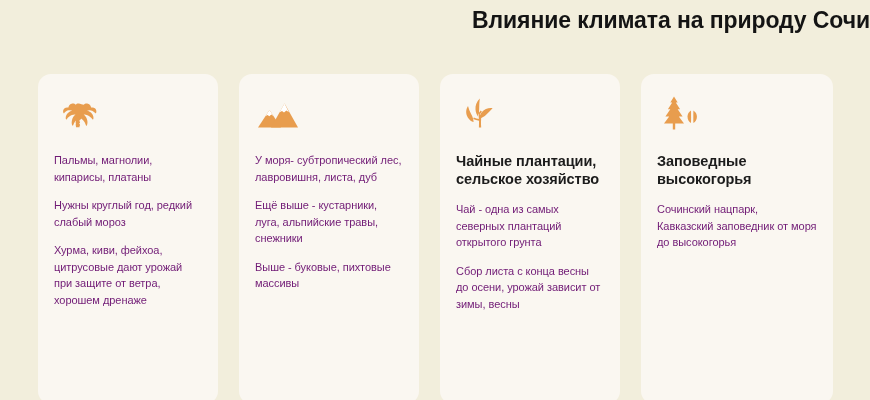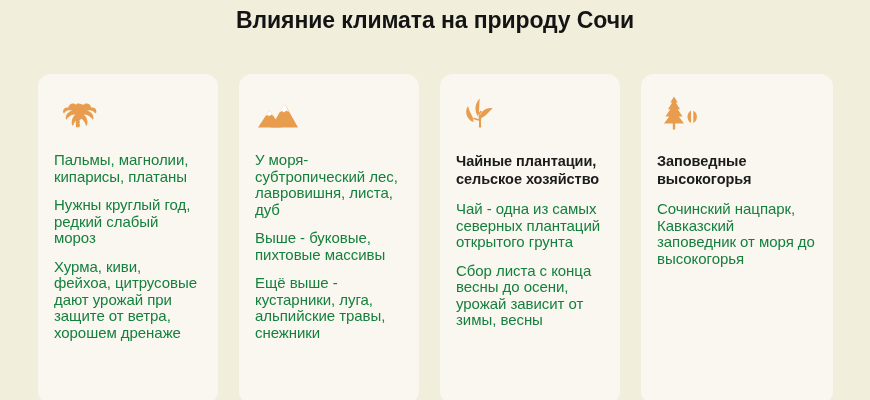--- a/index.html
+++ b/index.html
@@ -22,21 +22,21 @@
     height: 400px;
     box-sizing: border-box;
   }
 
   
   .page-title {
     position: absolute;
     left: 0;
     top: 6px;
     width: 870px;
-    text-align: center;
+    text-align: right;
     font-size: 23px;
     line-height: 28px;
     font-weight: bold;
     color: #141414;
     letter-spacing: -0.1px;
   }
 
   
   .cards {
     position: absolute;
@@ -77,23 +77,23 @@
   .card-heading {
     font-size: 14.5px;
     line-height: 18px;
     font-weight: 600;
     color: #1c1c1c;
     margin: 0 0 13px 0;
     letter-spacing: -0.05px;
   }
 
   .card-para {
-    font-size: 15px;
+    font-size: 11px;
     line-height: 16.5px;
-    color: #15803d;
+    color: #701a75;
     margin: 0 0 12px 0;
     letter-spacing: -0.05px;
   }
   .card-para:last-child {
     margin-bottom: 0;
   }
 </style>
 </head>
 <body>
 
@@ -127,22 +127,22 @@
         <svg width="48" height="48" viewBox="0 0 48 48" aria-hidden="true">
           <g>
             <path fill="#e89d4e" d="M14.5 20.0 L3.0 37.5 L26.0 37.5 Z"></path>
             <path fill="#ffffff" d="M14.5 20.0 L10.6 25.9 L12.6 25.0 L14.3 26.3 L16.3 24.6 L18.4 25.9 Z"></path>
             <path fill="#e89d4e" d="M29.5 13.5 L16.0 37.5 L43.0 37.5 Z"></path>
             <path fill="#ffffff" d="M29.5 13.5 L24.6 22.2 L27.0 21.0 L29.0 22.6 L31.4 20.6 L33.9 22.2 Z"></path>
           </g>
         </svg>
       </span>
       <p class="card-para">У моря- субтропический лес, лавровишня, листа, дуб</p>
+      <p class="card-para">Ещё выше - кустарники, луга, альпийские травы, снежники</p>
       <p class="card-para">Выше - буковые, пихтовые массивы</p>
-      <p class="card-para">Ещё выше - кустарники, луга, альпийские травы, снежники</p>
     </div>
 
     <div class="card">
       <span class="card-icon">
         <svg width="48" height="48" viewBox="0 0 48 48" aria-hidden="true">
           <g fill="#e89d4e">
             <path d="M23.8 8.5c-3.2 3.0-4.6 7.0-4.3 11.1 0.2 2.6 1.1 4.9 2.4 6.8 0.9-2.6 1.3-5.4 1.3-8.2C23.2 14.9 23.4 11.6 23.8 8.5z"></path>
             <path d="M12.0 16.0c-2.4 3.6-2.3 8.0-0.2 11.4 1.4 2.3 3.5 3.9 5.8 4.6 -0.2-2.8-1.1-5.5-2.5-7.9C13.8 21.6 12.8 18.8 12.0 16.0z"></path>
             <path d="M36.6 18.2c-4.0-0.6-8.0 0.8-10.6 3.9 -1.7 2.0-2.6 4.4-2.7 6.9 2.7-0.9 5.1-2.4 7.1-4.4C32.5 22.5 34.4 20.2 36.6 18.2z"></path>
             <path d="M21.3 22.0c1.0 1.1 1.7 2.4 2.1 3.8 0.5-1.5 1.3-2.9 2.5-4.0l-1.1-1.3c-0.7 0.6-1.2 1.3-1.7 2.1 -0.4-0.7-0.9-1.3-1.5-1.9L21.3 22.0z"></path>

